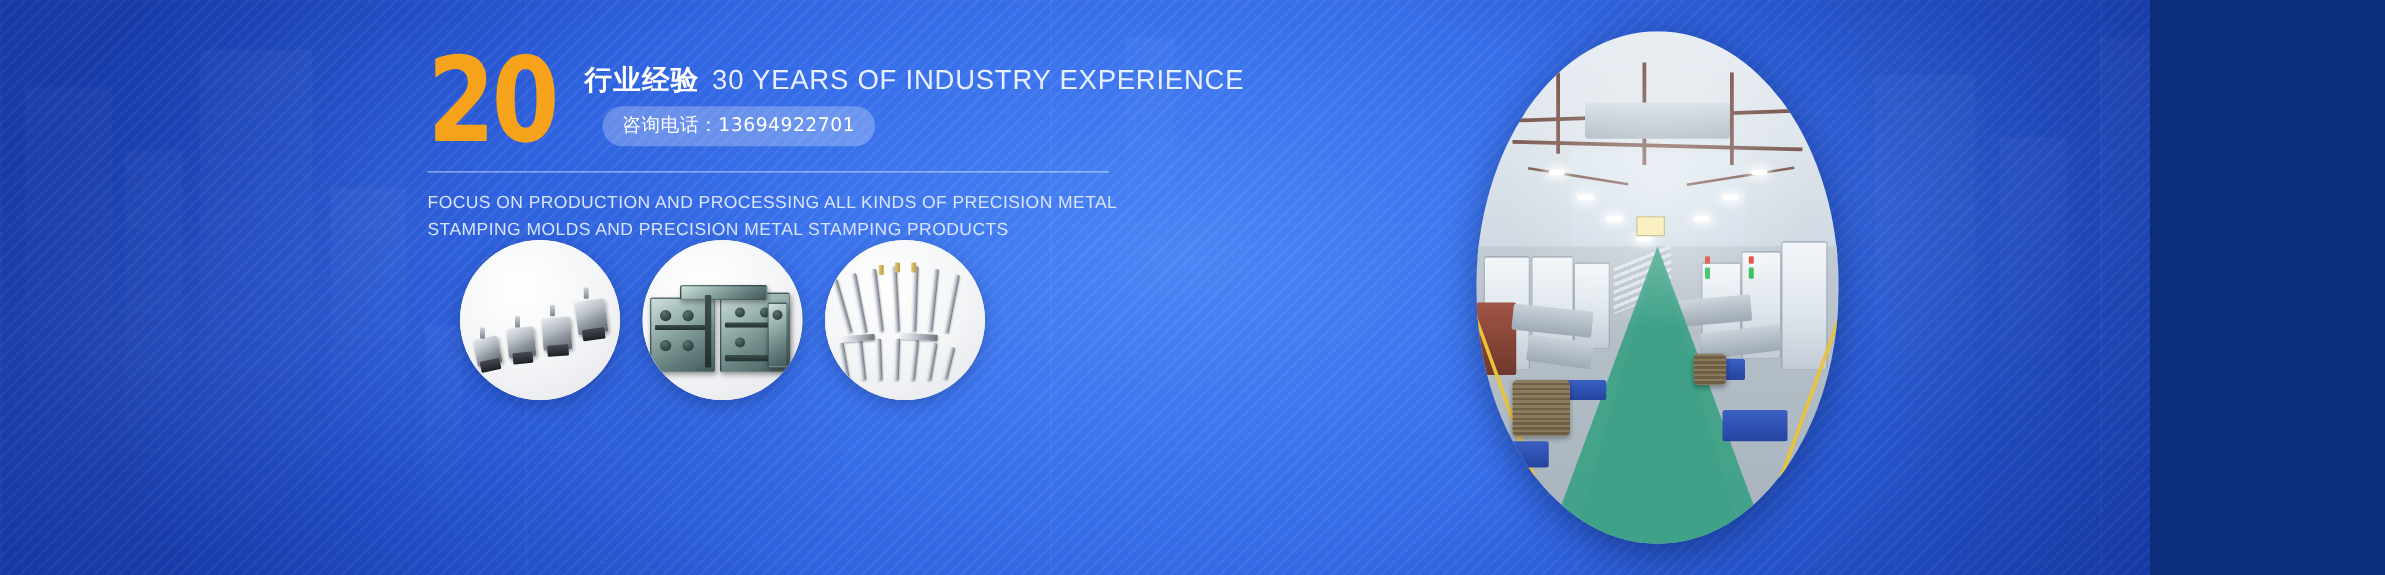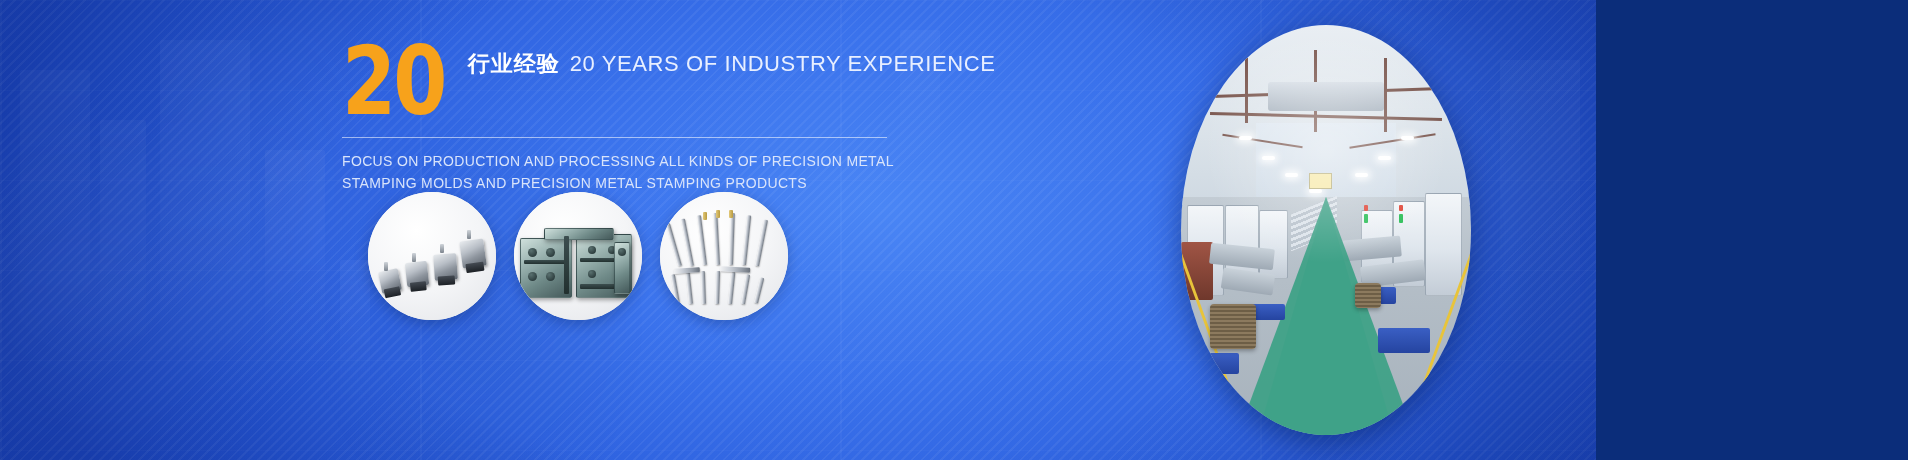--- a/index.html
+++ b/index.html
@@ -1,21 +1,21 @@
 <!DOCTYPE html>
 <html><head>
 <meta charset="utf-8">
 <style>
   * { margin:0; padding:0; box-sizing:border-box; }
   html,body { background:#0b2d7a; }
   body { font-family:"Liberation Sans", sans-serif; }
 
   #banner {
     position:relative;
-    width:1596px;
+    width:1720px;
     height:460px;
     overflow:hidden;
     background:#7f1d1d;
   }
 
   
   .bg-base {
     position:absolute; inset:0;
     background:
       radial-gradient(ellipse 900px 520px at 55% 45%, #4a86f5 0%, #3a72ec 34%, #2f63e0 58%, #2352cf 80%, #1b44bd 100%);
@@ -302,23 +302,24 @@
 
   <div class="bg-stripes"></div>
   <div class="bg-vignette"></div>
 
   <div class="headline">
     <div class="hl-row">
       <div class="big20">20</div>
       <div class="hl-text">
         <div class="line1">
           <span class="cn-small">行业经验</span>
-          <span class="en-small">20 YEARS OF INDUSTRY EXPERIENCE</span>
+          <span class="en-small">30 YEARS OF INDUSTRY EXPERIENCE</span>
         </div>
         <div class="line2">
+          <span class="phone-pill">咨询电话：13694922701</span>
         </div>
       </div>
     </div>
     <div class="rule"></div>
     <div class="sub">FOCUS ON PRODUCTION AND PROCESSING ALL KINDS OF PRECISION METAL STAMPING MOLDS AND PRECISION METAL STAMPING PRODUCTS</div>
   </div>
 
   <div class="circles">
 
     <div class="circle">

